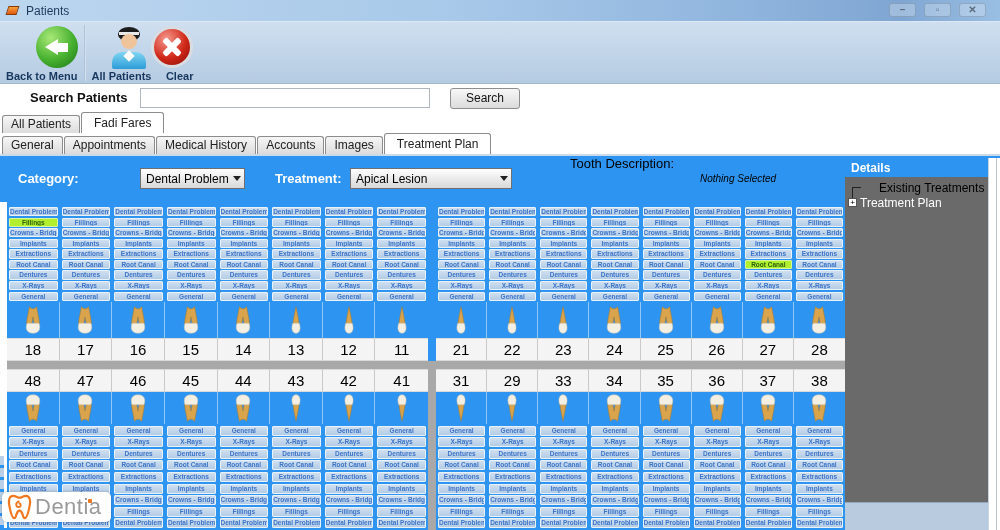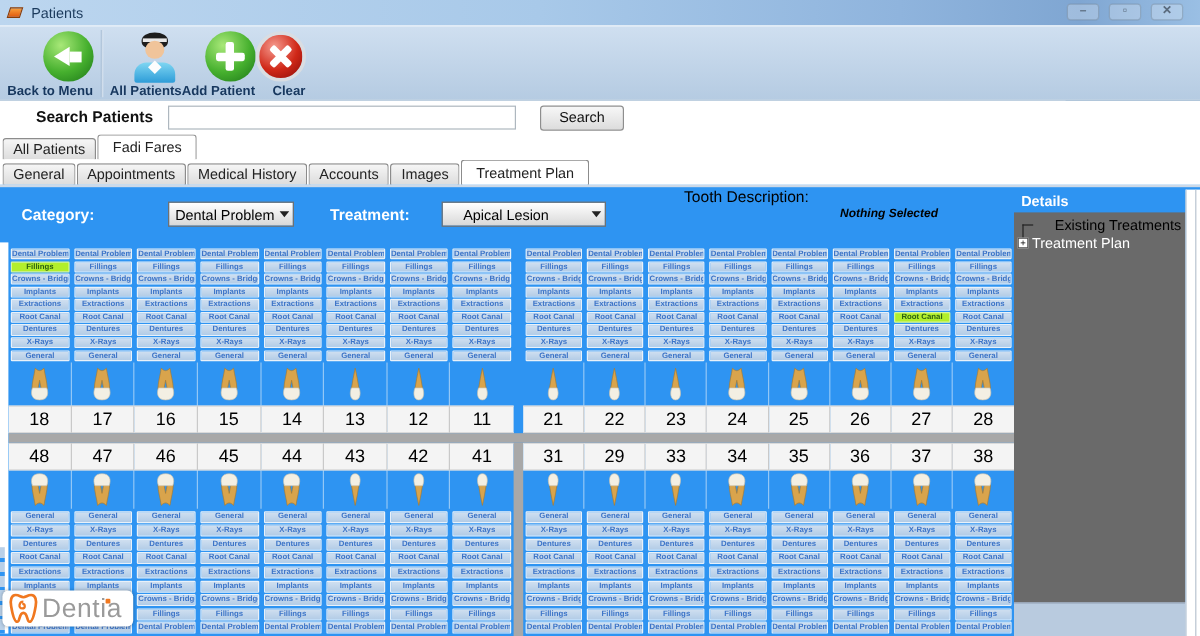--- a/index.html
+++ b/index.html
@@ -81,23 +81,23 @@
 
   .plan-bar { position:absolute; left:0; top:0; width:845px; height:46px; }
   .plan-label { position:absolute; font-size:13px; font-weight:bold; color:#fff; top:15px; }
   .lbl-category { left:18px; } .lbl-treatment { left:275px; }
   .combo { position:absolute; top:12px; height:21px; background:linear-gradient(#ffffff,#d8d8d8);
     border:1px solid #707070; display:flex; align-items:center; font-size:12px; color:#000; }
   .combo .cval { flex:1; padding-left:5px; white-space:nowrap; overflow:hidden; }
   .combo .carrow { width:15px; height:100%; display:flex; align-items:center; justify-content:center; }
   .combo .carrow::after { content:''; border-left:4px solid transparent; border-right:4px solid transparent;
     border-top:5px solid #222; }
-  .combo1 { left:140px; width:105px; } .combo2 { left:368px; width:137px;padding-left:12px; }
+  .combo1 { left:140px; width:105px; } .combo2 { left:350px; width:162px; }
   .lbl-toothdesc { position:absolute; left:570px; top:0; font-size:13px; font-weight:normal; color:#000; }
-  .val-toothdesc { position:absolute; left:700px; top:17px; font-size:10px; font-style:italic; color:#000;font-weight:bold; }
+  .val-toothdesc { position:absolute; left:700px; top:17px; font-size:10px; font-style:italic; color:#000; }
 
   
   .left-sliver { position:absolute; left:0; top:46px; width:7px; bottom:2px; background:#fff; }
   .left-sliver::after { content:''; position:absolute; left:0; top:254px; bottom:0; width:4px;
     background:repeating-linear-gradient(#b9d0e8 0 9px, #2e94f2 9px 12px); }
   .chart { position:absolute; left:7px; top:46px; width:838px; height:328px; overflow:hidden;
     display:flex; flex-direction:column; }
   .half { display:flex; }
   .half.upper { height:159px;align-items:center; }
   .half.lower { flex:1; overflow:hidden; }
@@ -185,29 +185,20 @@
             <span class="collar"></span>
             <span class="hair"></span>
             <span class="band"></span>
             <span class="face"></span>
           </span>
       </span>
       <span class="tool-label">All Patients</span>
     </div>
     <div class="tool-item">
       <span class="ticon">
-        <span class="sphere green">
-            <span class="plus-v"></span>
-            <span class="plus-h"></span>
-          </span>
-      </span>
-      <span class="tool-label">Add Patient</span>
-    </div>
-    <div class="tool-item">
-      <span class="ticon">
         <span class="sphere red">
             <span class="x1"></span>
             <span class="x2"></span>
           </span>
       </span>
       <span class="tool-label">Clear</span>
     </div>
   </div>
 
   <div class="searchbar">

